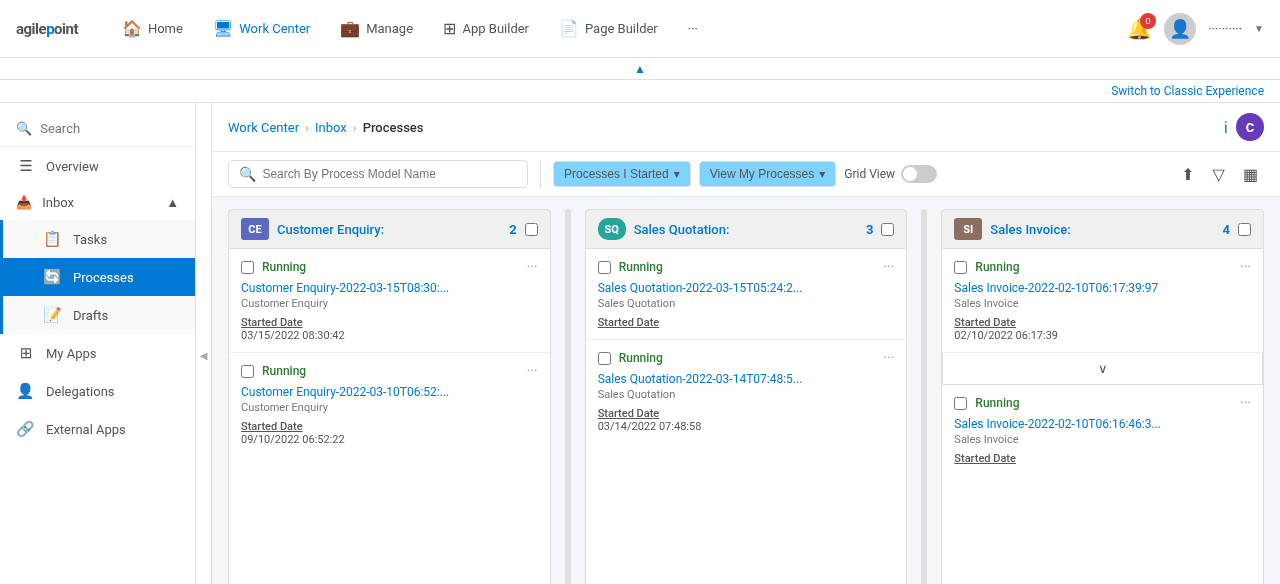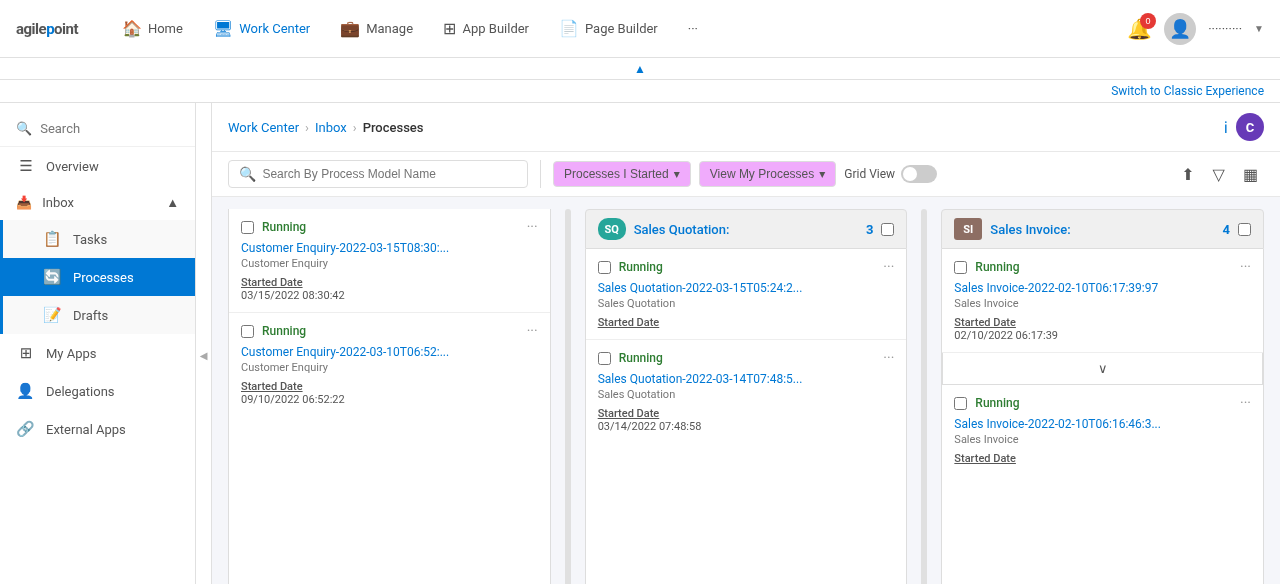--- a/index.html
+++ b/index.html
@@ -96,21 +96,21 @@
       display: flex; align-items: center; gap: 6px; border: 1px solid #ddd;
       border-radius: 4px; padding: 5px 10px; flex: 0 0 300px; background: #fff;
     }
     .search-box input {
       border: none; outline: none; font-size: 12px; color: #777; width: 100%;
       background: transparent;
     }
     .toolbar-sep { width: 1px; height: 28px; background: #ddd; margin: 0 4px; }
     .dropdown-btn {
       display: flex; align-items: center; gap: 5px; padding: 5px 10px;
-      border: 1px solid #ddd; border-radius: 4px; background: #f0abfc; cursor: pointer;
+      border: 1px solid #ddd; border-radius: 4px; background: #7dd3fc; cursor: pointer;
       font-size: 12px; color: #555; white-space: nowrap;
     }
     .toggle-wrap { display: flex; align-items: center; gap: 6px; font-size: 12px; color: #555; }
     .toggle {
       width: 36px; height: 18px; background: #ccc; border-radius: 9px;
       position: relative; cursor: pointer;
     }
     .toggle::after {
       content: ''; position: absolute; top: 2px; left: 2px;
       width: 14px; height: 14px; border-radius: 50%; background: #fff;
@@ -306,20 +306,26 @@
           <span>▽</span>
         </button>
         <button class="icon-btn" title="Columns">
           <span>▦</span>
         </button>
       </div>
     </div>
 
     <div class="process-grid" id="process-grid">
         <div class="process-column">
+          <div class="column-header">
+            <div class="col-badge" style="background: rgb(91, 106, 191);">CE</div>
+            <span class="col-title">Customer Enquiry:</span>
+            <span class="col-count">2</span>
+            <input type="checkbox" class="col-checkbox" style="">
+          </div>
           <div class="column-scroll">
             <div class="process-card">
               <div class="card-header">
                 <input type="checkbox" class="card-checkbox" style="">
                 <span class="running-badge">Running</span>
                 <span class="card-menu">···</span>
               </div>
               <a class="card-link" href="#">Customer Enquiry-2022-03-15T08:30:...</a>
               <div class="card-type">Customer Enquiry</div>
               <div class="card-date-label">Started Date</div>

